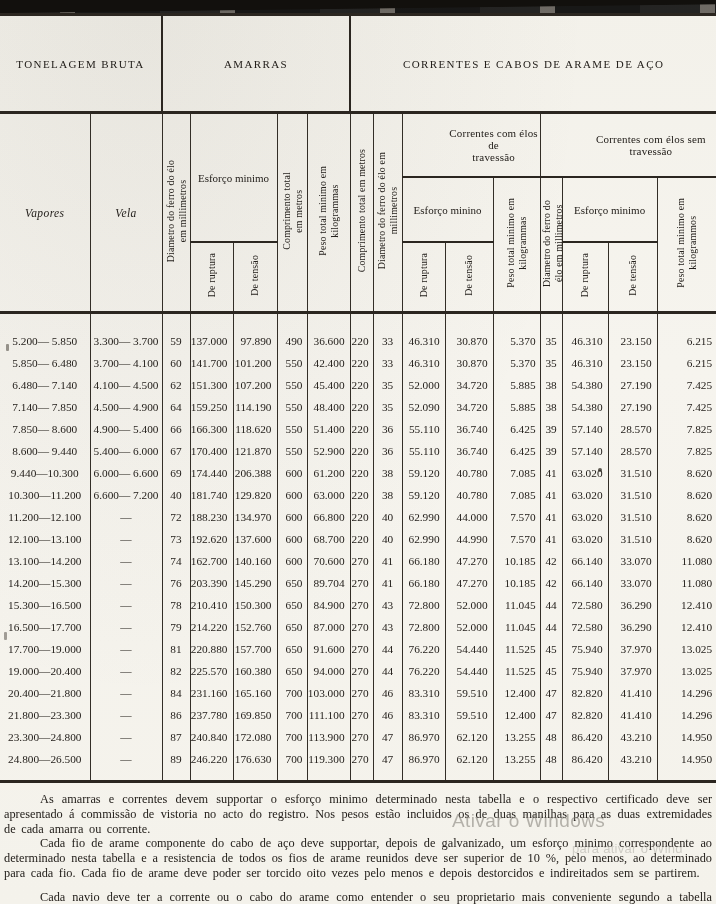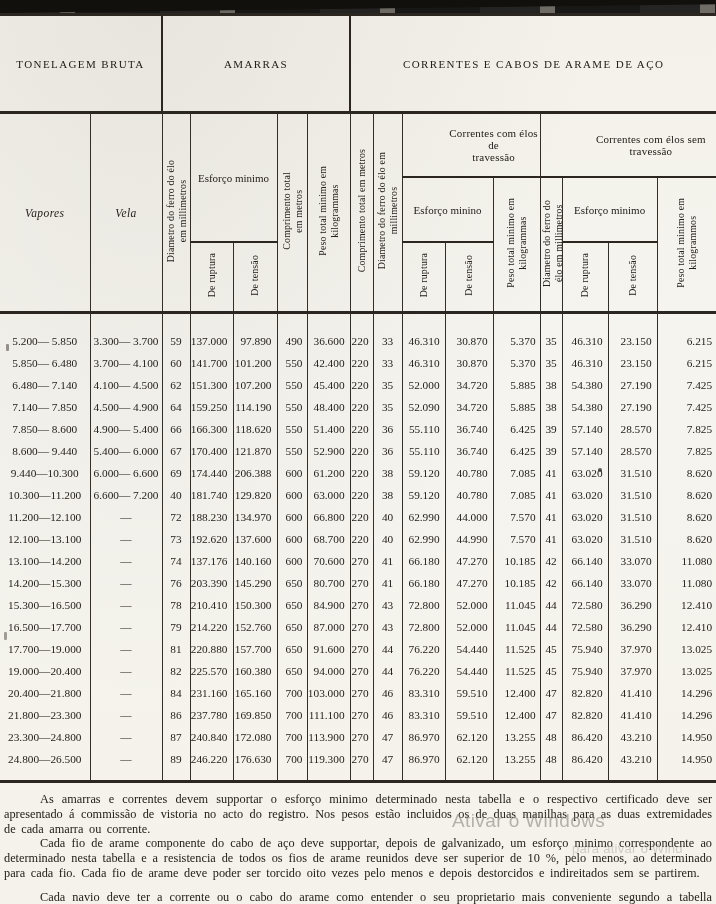--- a/index.html
+++ b/index.html
@@ -329,42 +329,42 @@
           <td class="c11">7.570</td>
           <td class="c12">41</td>
           <td class="c13">63.020</td>
           <td class="c14">31.510</td>
           <td class="c15">8.620</td>
         </tr>
         <tr>
           <td class="c0">13.100—14.200</td>
           <td class="c1">—</td>
           <td class="c2">74</td>
-          <td class="c3">137.176</td>
+          <td class="c3">162.700</td>
           <td class="c4">140.160</td>
           <td class="c5">600</td>
           <td class="c6">70.600</td>
           <td class="c7">270</td>
           <td class="c8">41</td>
           <td class="c9">66.180</td>
           <td class="c10">47.270</td>
           <td class="c11">10.185</td>
           <td class="c12">42</td>
           <td class="c13">66.140</td>
           <td class="c14">33.070</td>
           <td class="c15">11.080</td>
         </tr>
         <tr>
           <td class="c0">14.200—15.300</td>
           <td class="c1">—</td>
           <td class="c2">76</td>
           <td class="c3">203.390</td>
           <td class="c4">145.290</td>
           <td class="c5">650</td>
-          <td class="c6">80.700</td>
+          <td class="c6">89.704</td>
           <td class="c7">270</td>
           <td class="c8">41</td>
           <td class="c9">66.180</td>
           <td class="c10">47.270</td>
           <td class="c11">10.185</td>
           <td class="c12">42</td>
           <td class="c13">66.140</td>
           <td class="c14">33.070</td>
           <td class="c15">11.080</td>
         </tr>

